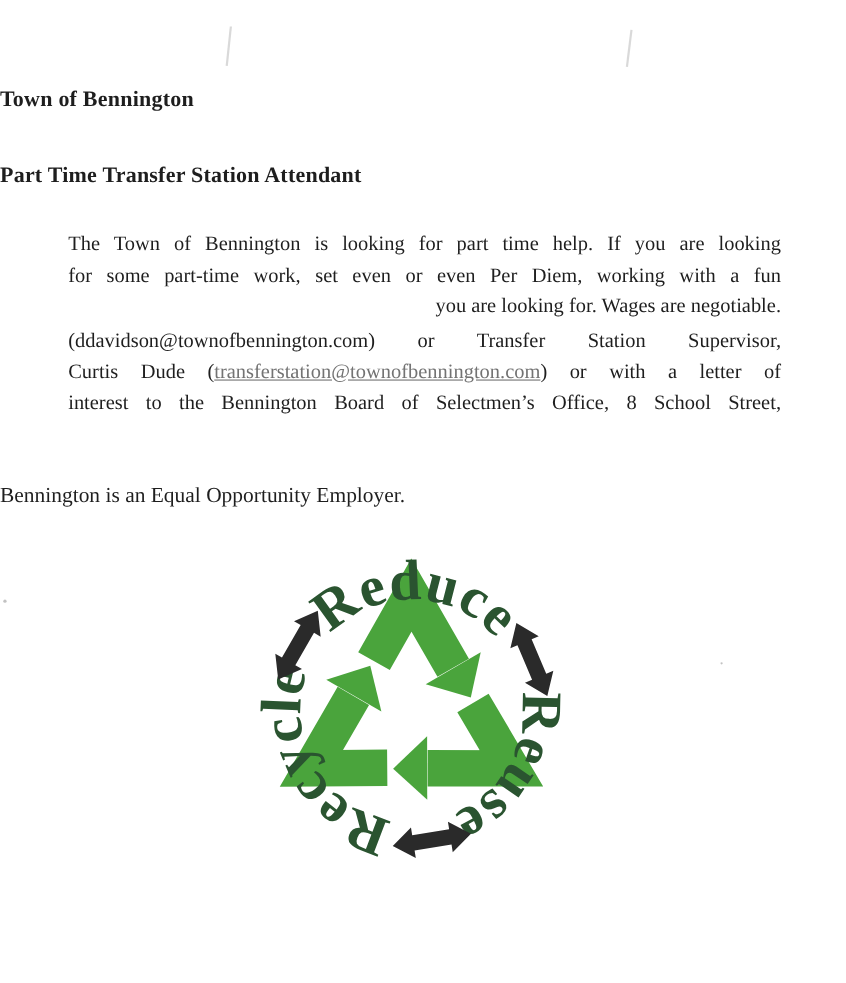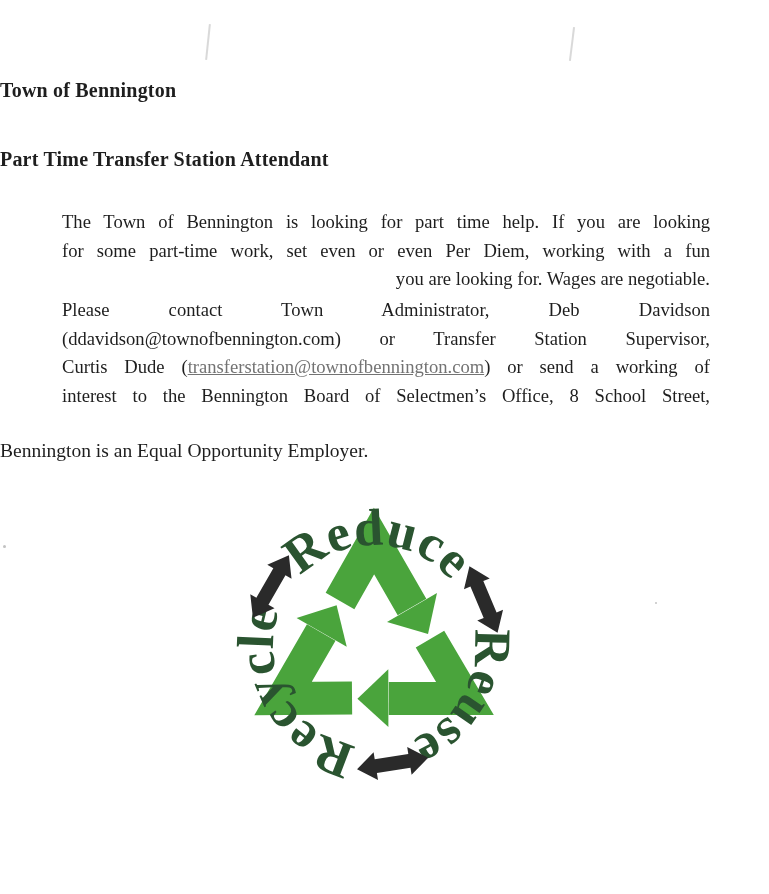--- a/index.html
+++ b/index.html
@@ -41,23 +41,22 @@
 <div class="center-line doc-title">Town of Bennington</div>
 <div class="center-line doc-subtitle">Part Time Transfer Station Attendant</div>
 
 <div class="para para1">
   <div class="jline">The Town of Bennington is looking for part time help.  If you are looking</div>
   <div class="jline">for some part-time work, set even or even Per Diem, working with a fun</div>
   <div class="lline">you are looking for.  Wages are negotiable.</div>
 </div>
 
 <div class="para para2">
-  <div class="jline">Please contact Town Administrator, Deb Davidson</div>
   <div class="jline">(ddavidson@townofbennington.com) or Transfer Station Supervisor,</div>
-  <div class="jline"><span>Curtis Dude (</span><a class="email-link">transferstation@townofbennington.com</a><span>) or send a working of</span></div>
+  <div class="jline"><span>Curtis Dude (</span><a class="email-link">transferstation@townofbennington.com</a><span>) or with a letter of</span></div>
   <div class="jline">interest to the Bennington Board of Selectmen’s Office, 8 School Street,</div>
 </div>
 
 <div class="center-line closing">Bennington is an Equal Opportunity Employer.</div>
 
 <div class="logo-wrap">
   <svg width="400" height="400" viewBox="0 0 400 400" aria-hidden="true">
     <defs>
       <path id="wordCircle" d="M 200,304 A 101,101 0 1 1 200,102 A 101,101 0 1 1 200,304" fill="none"></path>
       <g id="dblArrow">

